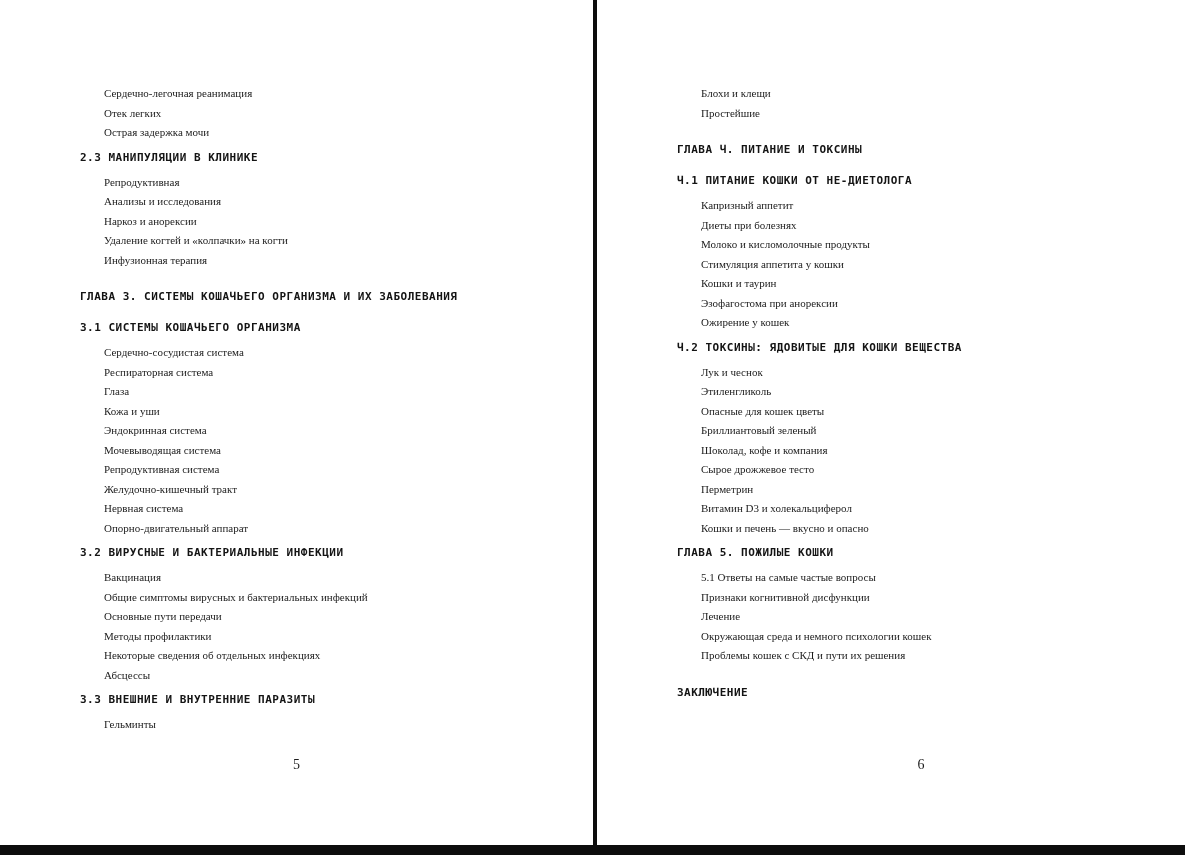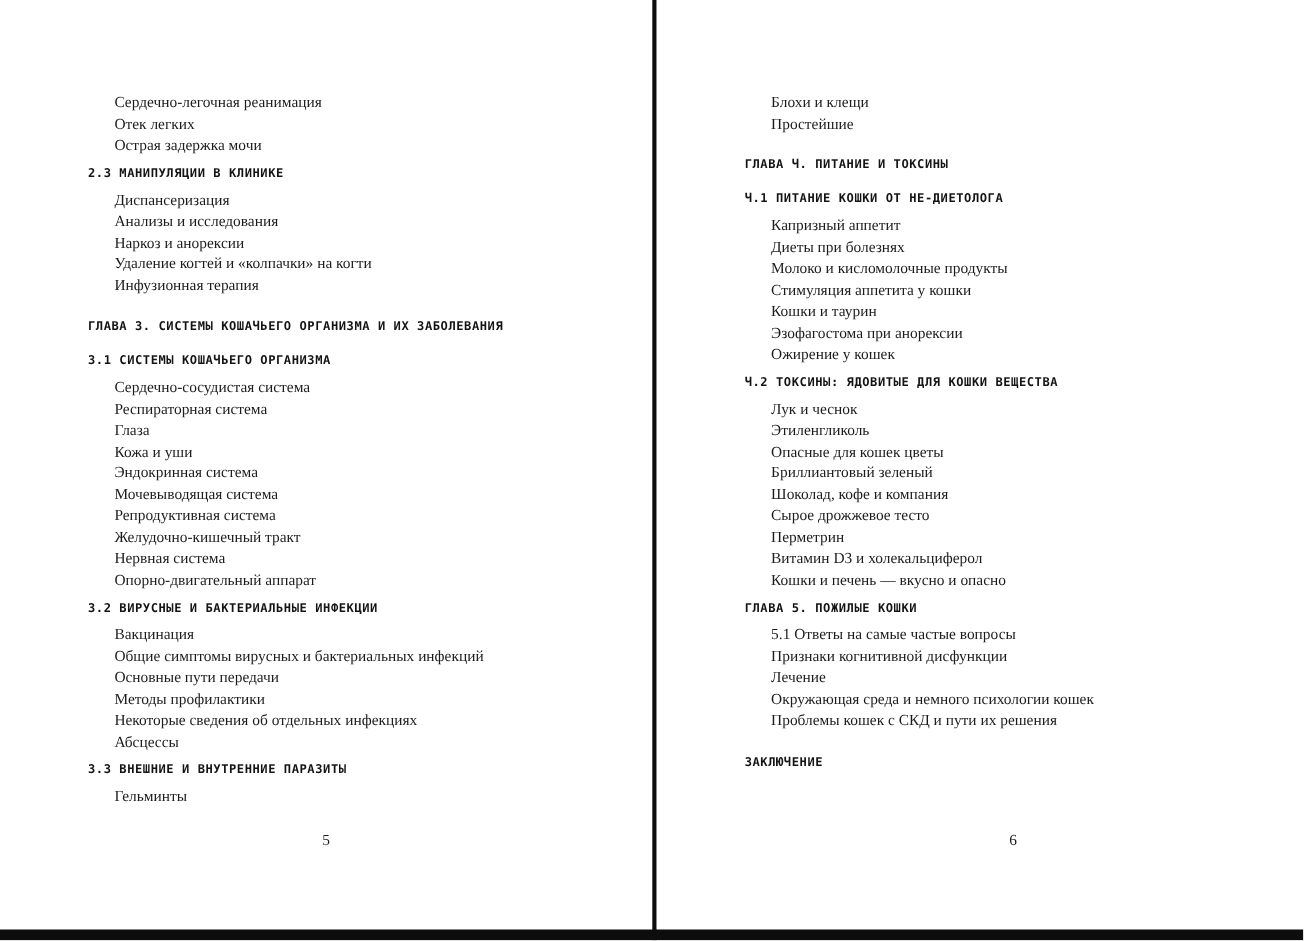--- a/index.html
+++ b/index.html
@@ -41,21 +41,21 @@
     background: #0d0d0d;
   }
   .page-content {
     position: absolute;
     top: 84px;
     left: 80px;
     right: 24px;
   }
   .block.item {
     font-family: "Liberation Serif", serif;
-    font-size: 14px;
+    font-size: 11px;
     line-height: 19.5px;
     padding-left: 24px;
   }
   .block.heading,
   .block.chapter {
     font-family: "DejaVu Sans Mono", monospace;
     font-weight: bold;
     font-size: 11px;
     line-height: 16px;
     letter-spacing: 0.5px;
@@ -78,21 +78,21 @@
 <body>
 
 <div class="screen">
 
   <div class="page page-left">
     <div class="page-content">
         <div class="block item">Сердечно-легочная реанимация</div>
         <div class="block item">Отек легких</div>
         <div class="block item">Острая задержка мочи</div>
         <div class="block heading">2.3 МАНИПУЛЯЦИИ В КЛИНИКЕ</div>
-        <div class="block item">Диспансеризация</div>
+        <div class="block item">Репродуктивная</div>
         <div class="block item">Анализы и исследования</div>
         <div class="block item">Наркоз и анорексии</div>
         <div class="block item">Удаление когтей и «колпачки» на когти</div>
         <div class="block item">Инфузионная терапия</div>
         <div class="block chapter">ГЛАВА 3. СИСТЕМЫ КОШАЧЬЕГО ОРГАНИЗМА И ИХ ЗАБОЛЕВАНИЯ</div>
         <div class="block heading">3.1 СИСТЕМЫ КОШАЧЬЕГО ОРГАНИЗМА</div>
         <div class="block item">Сердечно-сосудистая система</div>
         <div class="block item">Респираторная система</div>
         <div class="block item">Глаза</div>
         <div class="block item">Кожа и уши</div>

